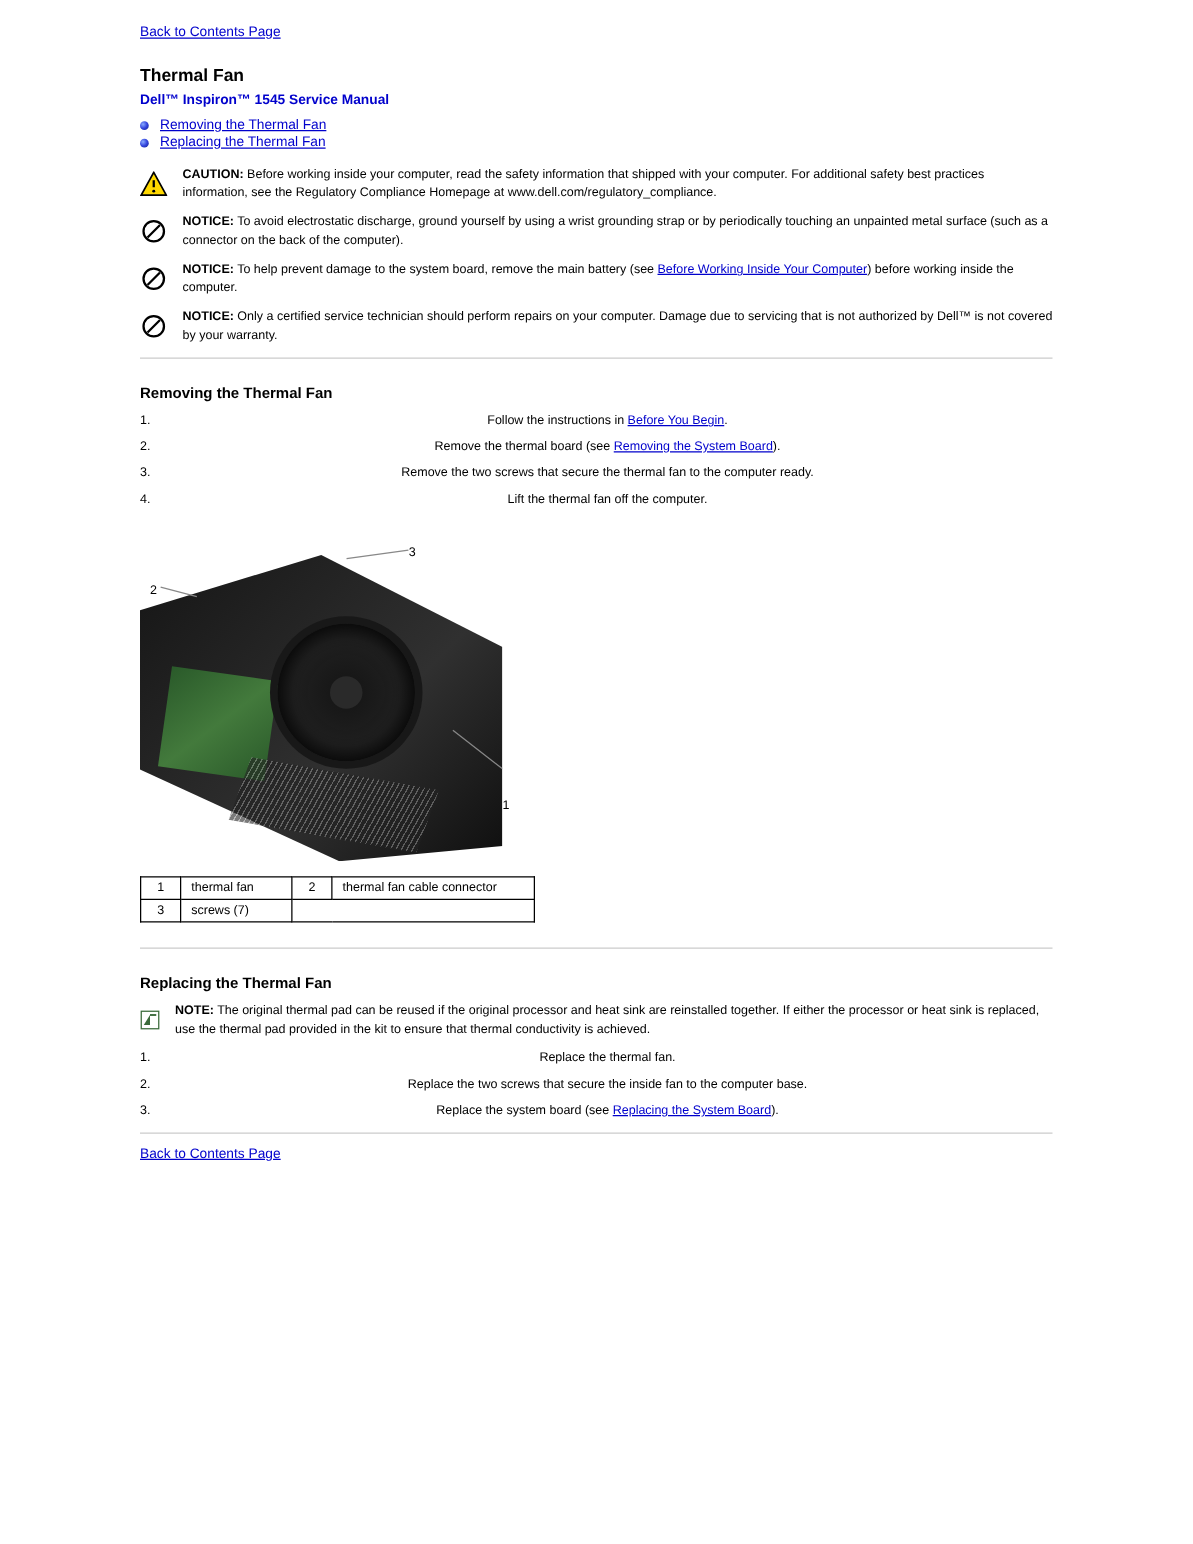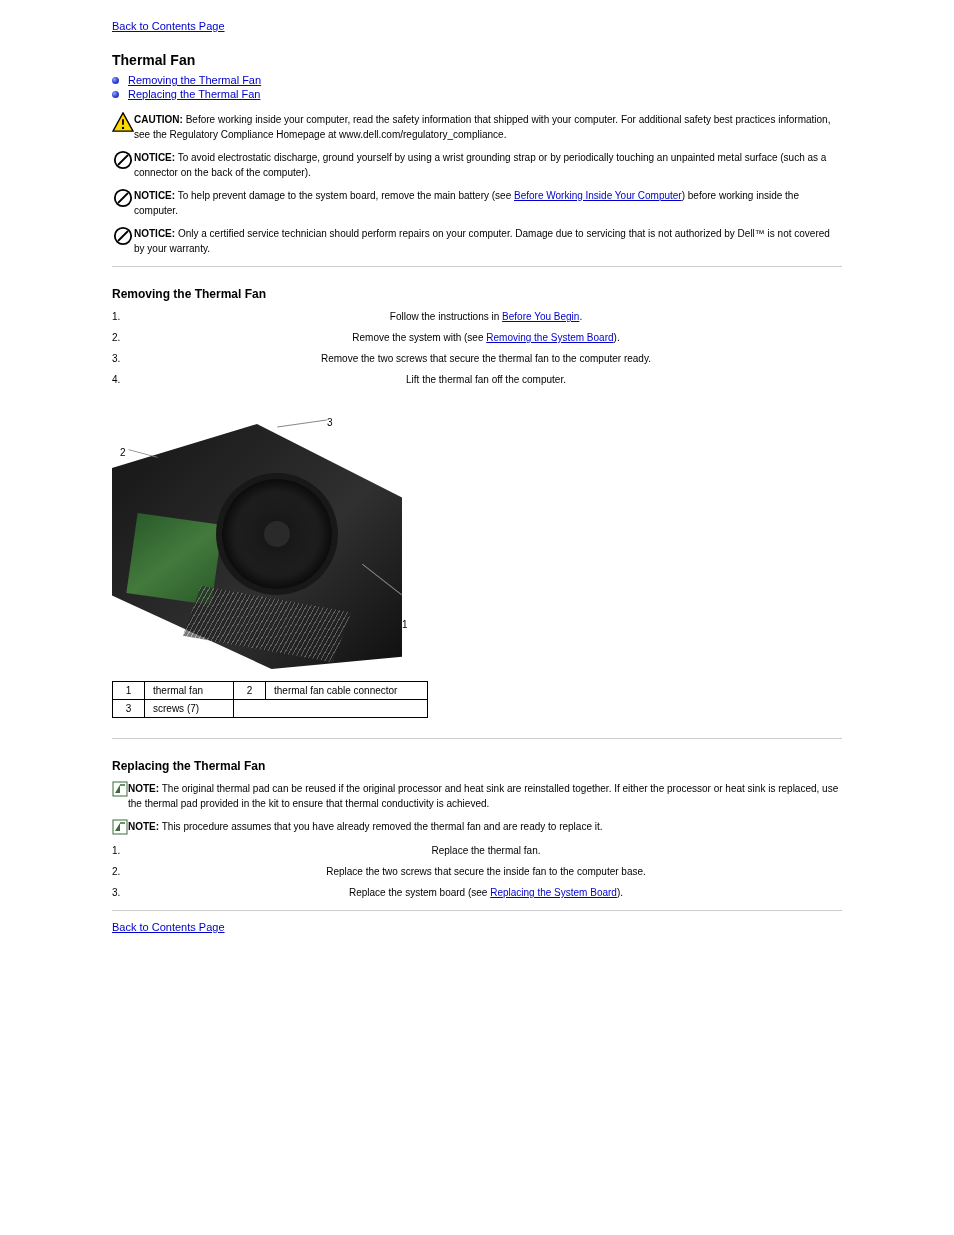--- a/index.html
+++ b/index.html
@@ -54,23 +54,23 @@
       position: absolute;
       left: 0;
       top: 3px;
       width: 7px;
       height: 7px;
       border-radius: 50%;
       background: radial-gradient(circle at 35% 35%, #88aaff 0%, #3344dd 50%, #112288 100%);
     }
     .notice-row {
       display: flex;
-      align-items: flex-start;
+      align-items: center;
       margin: 8px 0;
-      gap: 0;
+      gap: 12px;
     }
     .notice-icon {
       flex-shrink: 0;
       width: 22px;
       height: 20px;
       display: flex;
       align-items: center;
       justify-content: center;
     }
     .notice-text {
@@ -194,20 +194,21 @@
   </style>
 </head>
 <body>
 
 <div class="content">
   <div class="back-link">
     <a href="#">Back to Contents Page</a>
   </div>
 
   <div class="heading">Thermal Fan</div>
+  <div class="dell-title">Dell™ Inspiron™ 1545 Service Manual</div>
 
   <ul class="bullet-list">
     <li><a href="#">Removing the Thermal Fan</a></li>
     <li><a href="#">Replacing the Thermal Fan</a></li>
   </ul>
 
   <div class="notice-row">
     <span class="notice-icon">
       <svg viewBox="0 0 24 22" width="22" height="20">
         <path d="M12 1 L23 21 L1 21 Z" fill="#ffd800" stroke="#000" stroke-width="1.5"></path>
@@ -259,21 +260,21 @@
       <span>Only a certified service technician should perform repairs on your computer. Damage due to servicing that is not authorized by Dell™ is not covered by your warranty.</span>
     </div>
   </div>
 
   <hr>
 
   <div class="subheading">Removing the Thermal Fan</div>
 
   <ol class="numbered">
     <li><span>Follow the instructions in </span><a href="#">Before You Begin</a><span>.</span></li>
-    <li><span>Remove the system with (see </span><a href="#">Removing the System Board</a><span>).</span></li>
+    <li><span>Remove the thermal board (see </span><a href="#">Removing the System Board</a><span>).</span></li>
     <li><span>Remove the two screws that secure the thermal fan to the computer ready.</span></li>
     <li><span>Lift the thermal fan off the computer.</span></li>
   </ol>
 
   <div class="figure">
     <div class="bg"></div>
     <div class="board"></div>
     <div class="grille"></div>
     <div class="fan"></div>
     <div class="callout" style="left:290px; top:220px;">1</div>
@@ -311,33 +312,20 @@
         <path d="M3 12 L8 4 L8 12 Z" fill="#3a6a3a"></path>
         <line x1="8" y1="4" x2="13" y2="4" stroke="#3a6a3a" stroke-width="1.5"></line>
       </svg>
     </span>
     <div class="notice-text">
       <b>NOTE:</b>
       <span>The original thermal pad can be reused if the original processor and heat sink are reinstalled together. If either the processor or heat sink is replaced, use the thermal pad provided in the kit to ensure that thermal conductivity is achieved.</span>
     </div>
   </div>
 
-  <div class="notice-row">
-    <span class="note-icon">
-      <svg viewBox="0 0 16 16" width="16" height="16">
-        <rect x="1" y="1" width="14" height="14" fill="#fff" stroke="#3a6a3a" stroke-width="1"></rect>
-        <path d="M3 12 L8 4 L8 12 Z" fill="#3a6a3a"></path>
-        <line x1="8" y1="4" x2="13" y2="4" stroke="#3a6a3a" stroke-width="1.5"></line>
-      </svg>
-    </span>
-    <div class="notice-text">
-      <b>NOTE:</b>
-      <span>This procedure assumes that you have already removed the thermal fan and are ready to replace it.</span>
-    </div>
-  </div>
 
   <ol class="numbered">
     <li><span>Replace the thermal fan.</span></li>
     <li><span>Replace the two screws that secure the inside fan to the computer base.</span></li>
     <li><span>Replace the system board (see </span><a href="#">Replacing the System Board</a><span>).</span></li>
   </ol>
 
   <hr>
 
   <div class="back-link">

